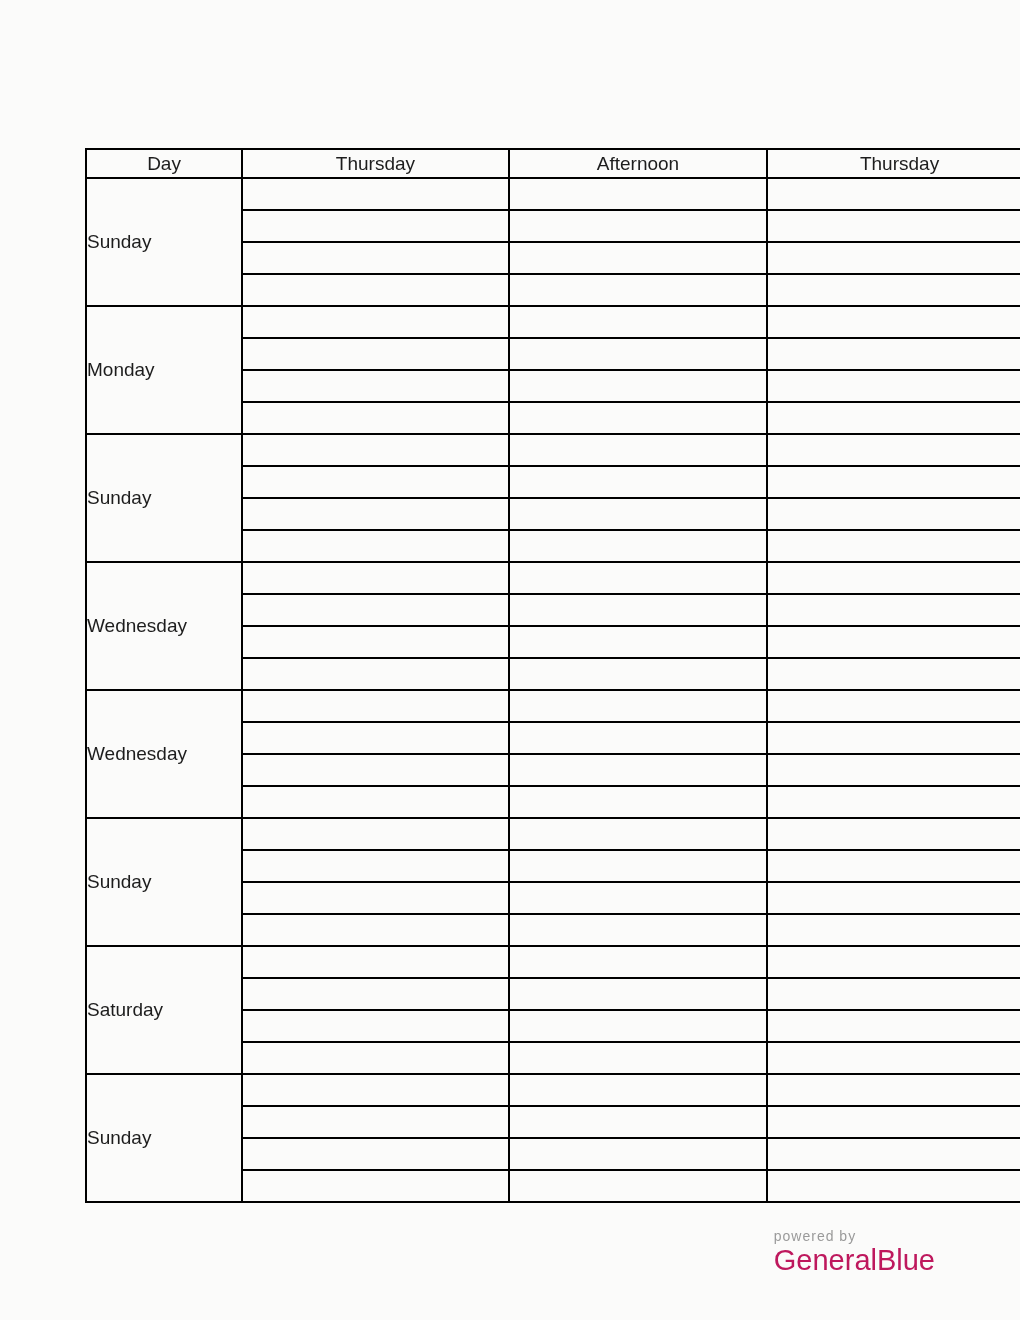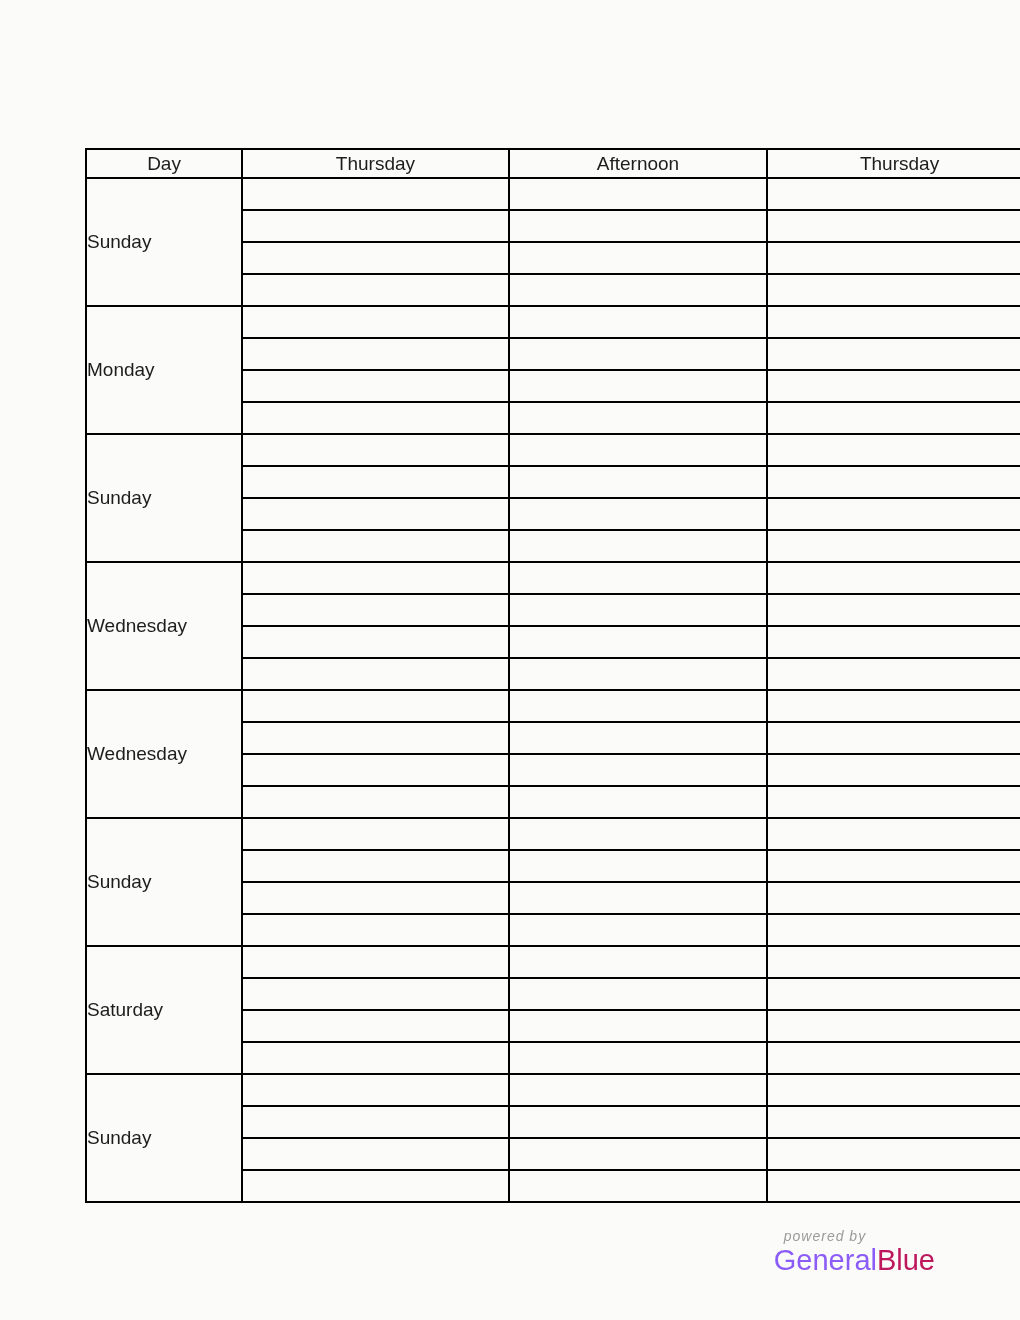--- a/index.html
+++ b/index.html
@@ -60,23 +60,21 @@
   tr.block-end td.slot-cell { border-bottom: 2px solid #000; }
   .footer-brand {
     position: absolute;
     top: 1228px;
     right: 85px;
     text-align: left;
   }
   .powered-by {
     font-size: 14px;
     letter-spacing: 1px;
-    margin-left: 10px;
     margin-bottom: 1px;
-    font-style: italic;
   }
   .brand {
     font-size: 29px;
     line-height: 1.1;
   }
 </style>
 </head>
 <body>
 
 <div class="page">
@@ -264,16 +262,16 @@
         <tr class="block-end">
           <td class="slot-cell"></td>
           <td class="slot-cell"></td>
           <td class="slot-cell"></td>
         </tr>
       </tbody>
   </table>
 
   <div class="footer-brand">
     <div class="powered-by" style="color: rgb(154, 154, 154);">powered by</div>
-    <div class="brand"><span style="color: #8b5cf6;">General</span><span style="color: #be185d;">Blue</span></div>
+    <div class="brand"><span style="color: #be185d;">General</span><span style="color: #be185d;">Blue</span></div>
   </div>
 
 </div>
 
 </body></html>

